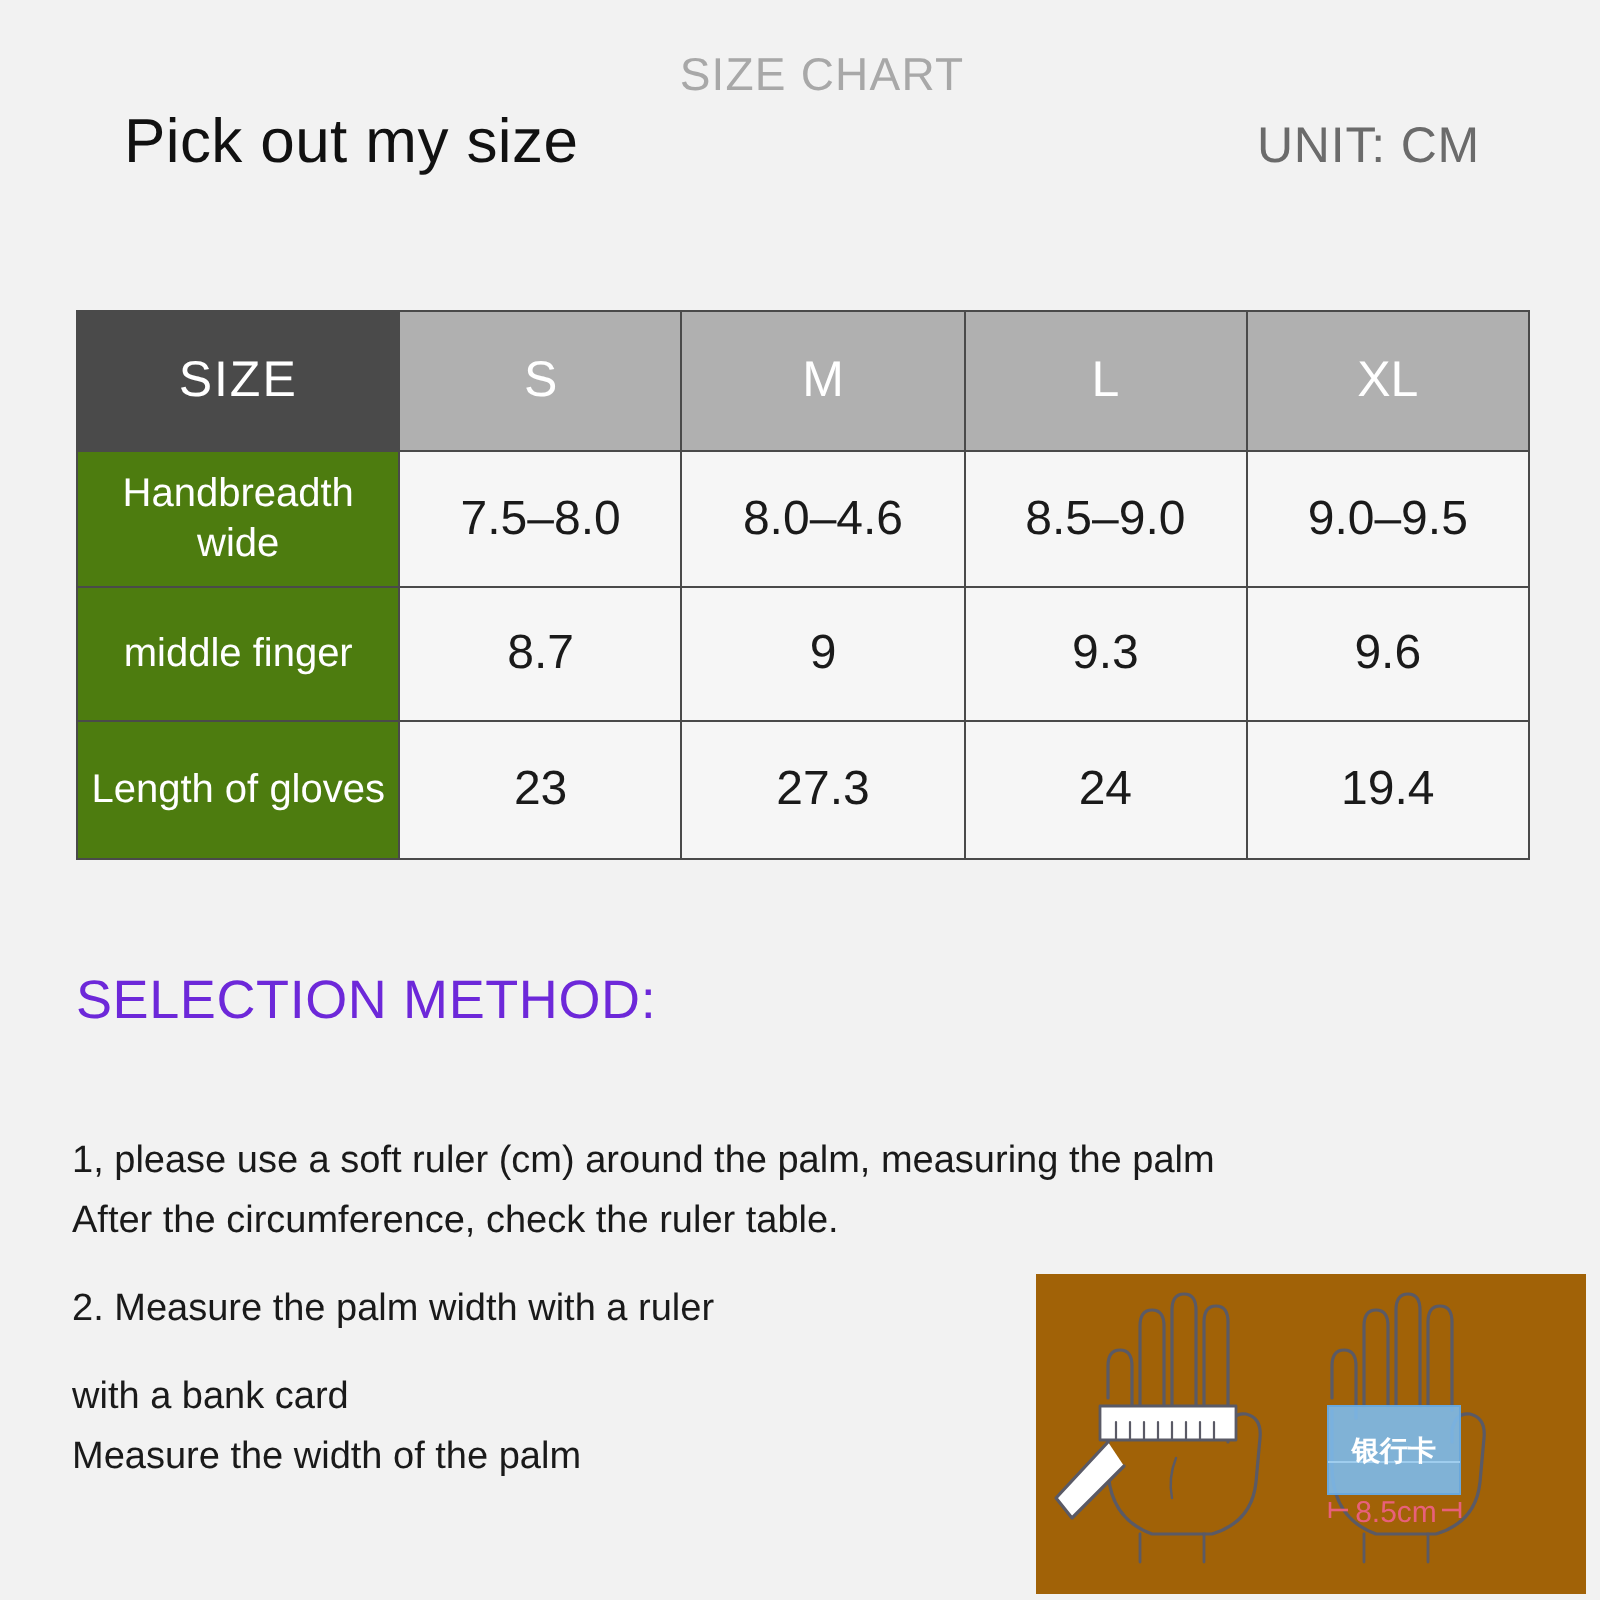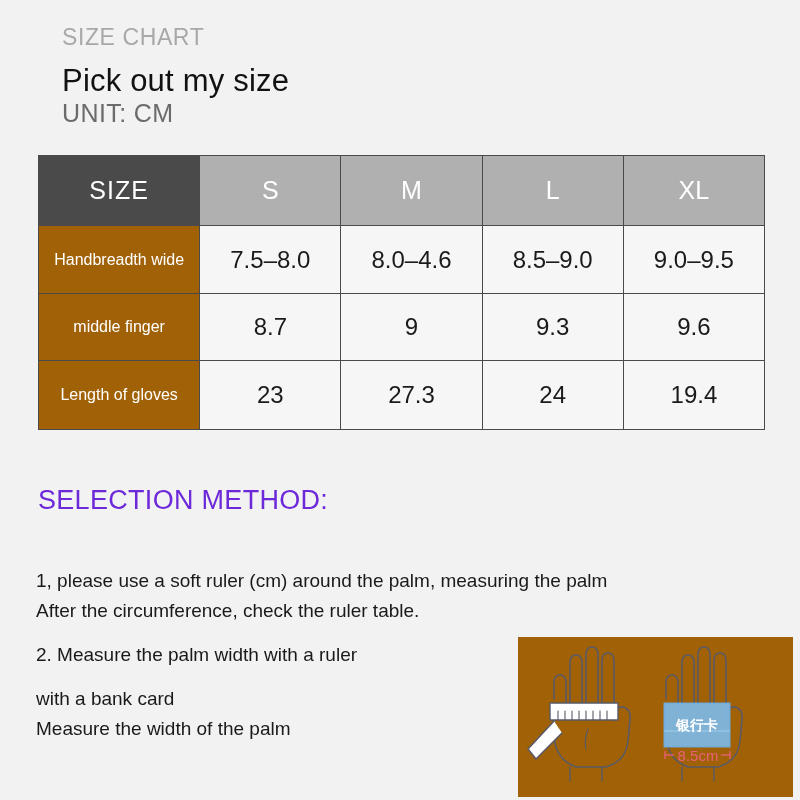--- a/index.html
+++ b/index.html
@@ -15,34 +15,33 @@
     overflow: hidden;
     position: relative;
   }
 
   
   .header-block {
     position: absolute;
     left: 62px;
     top: 24px;
     right: 40px;
+    text-align: center;
   }
   .eyebrow {
     font-size: 23px;
     letter-spacing: 0.6px;
     color: #a8a8a8;
     font-weight: 400;
     line-height: 1.2;
   }
   .title-row {
     display: flex;
     align-items: baseline;
     justify-content: space-between;
-    margin-top: 10px;
-    flex-direction: column;
   }
   .main-title {
     font-size: 31px;
     font-weight: 400;
     color: #111;
     letter-spacing: 0.2px;
     line-height: 1.2;
   }
   .unit-label {
     font-size: 25px;
@@ -79,23 +78,23 @@
     font-weight: 400;
   }
   .hdr-cell {
     background: #b0b0b0;
     color: #ffffff;
     font-size: 25px;
     height: 69px;
     font-weight: 400;
   }
   .row-label {
-    background: #a16207;
+    background: #4d7c0f;
     color: #ffffff;
-    font-size: 16px;
+    font-size: 20px;
     font-weight: 400;
     text-align: left;
     padding: 0 0 0 14px;
     line-height: 1.25;
   }
   .data-cell {
     background: #f6f6f6;
     color: #1a1a1a;
     font-size: 24px;
     font-weight: 400;

